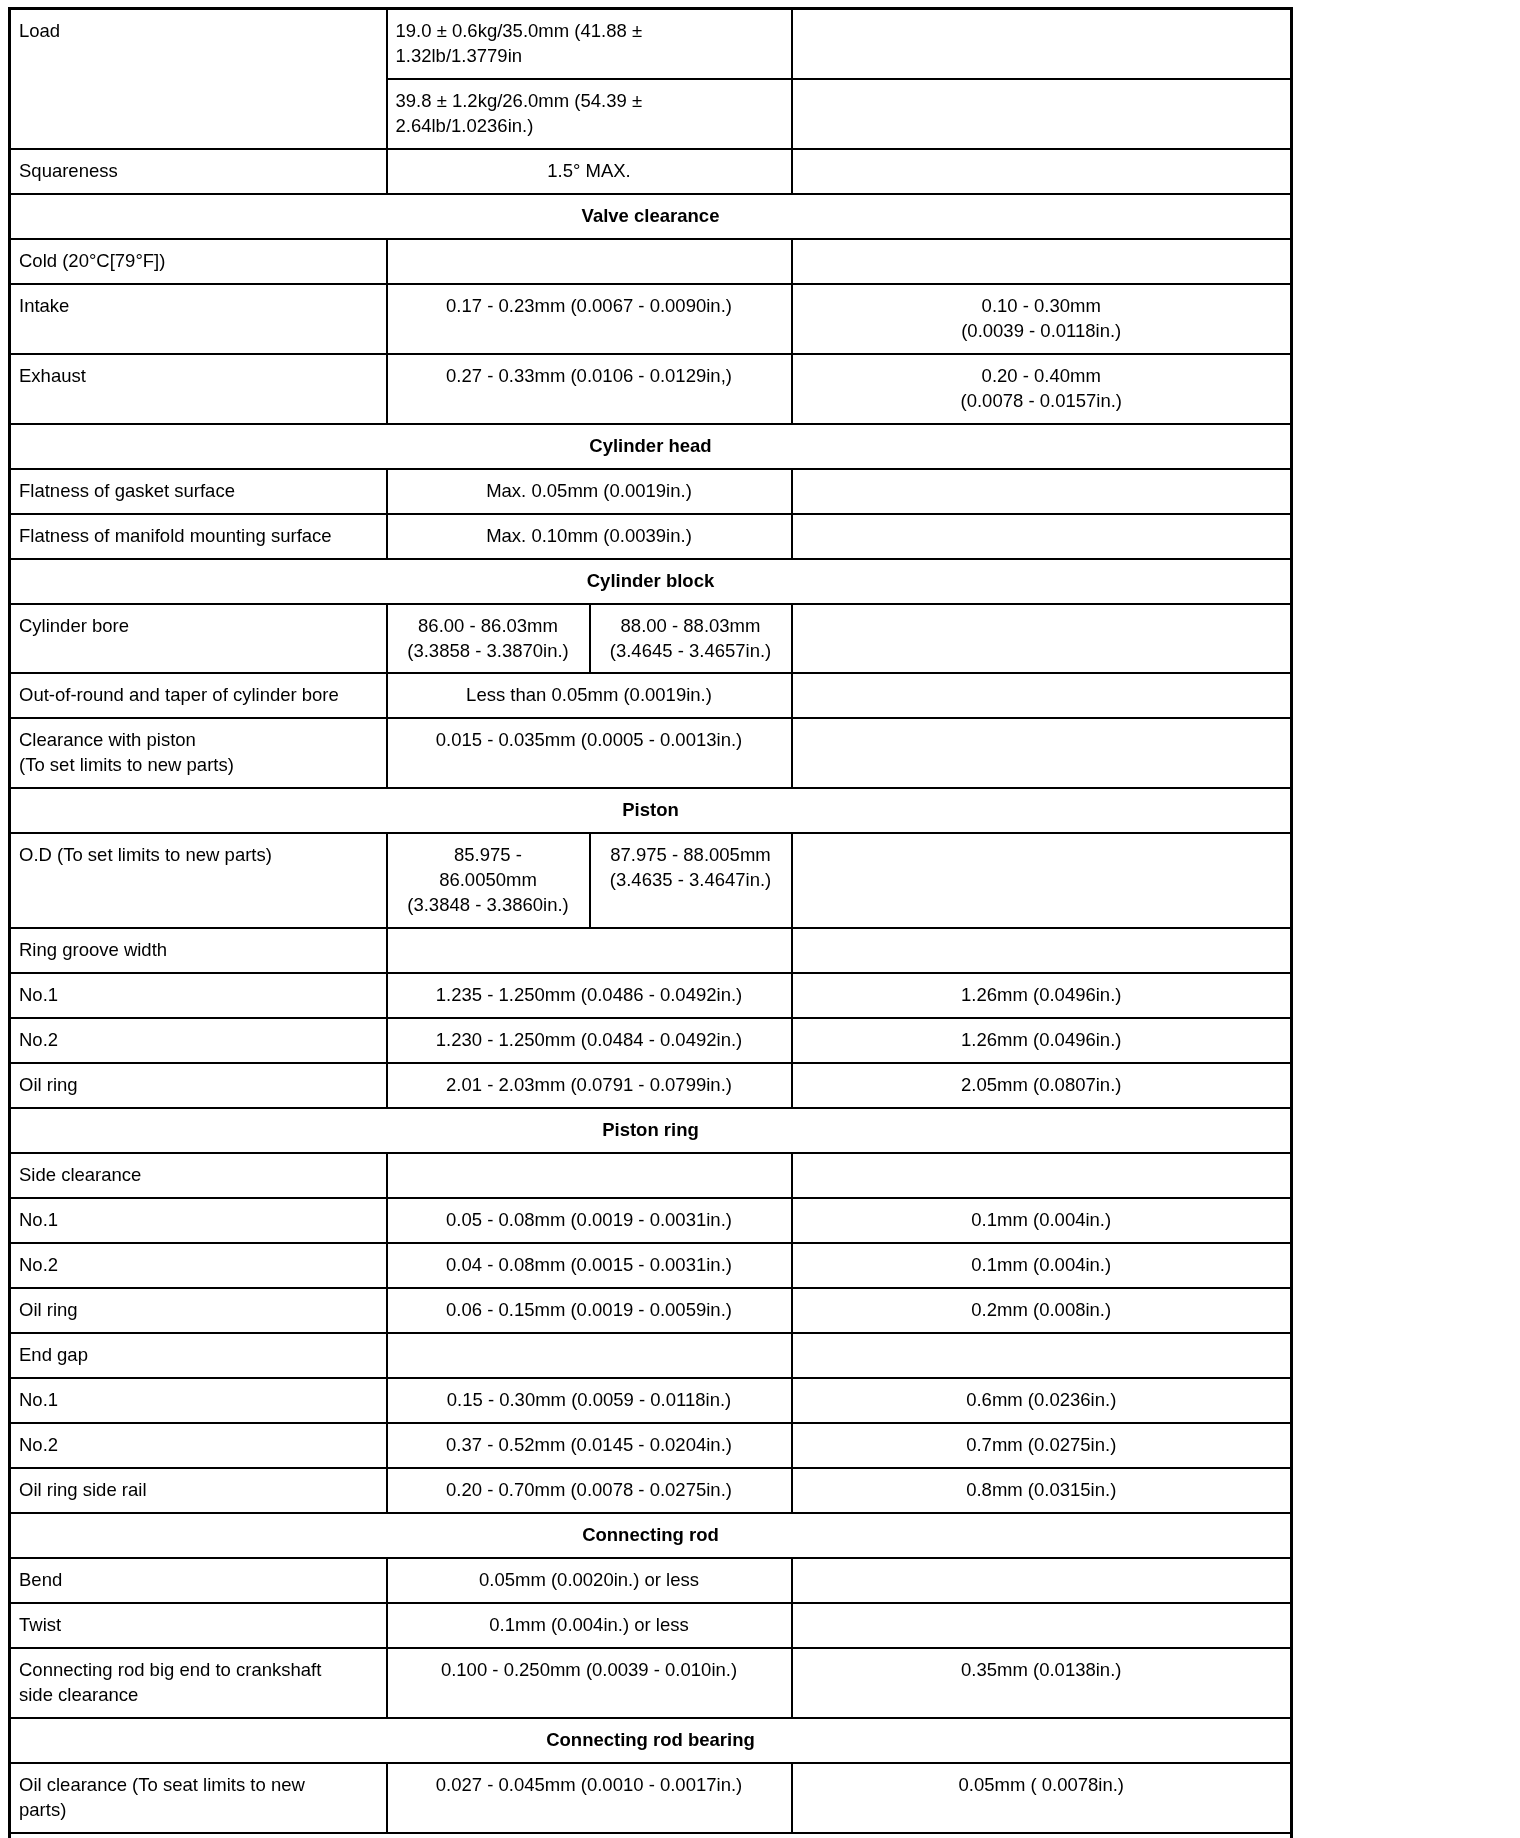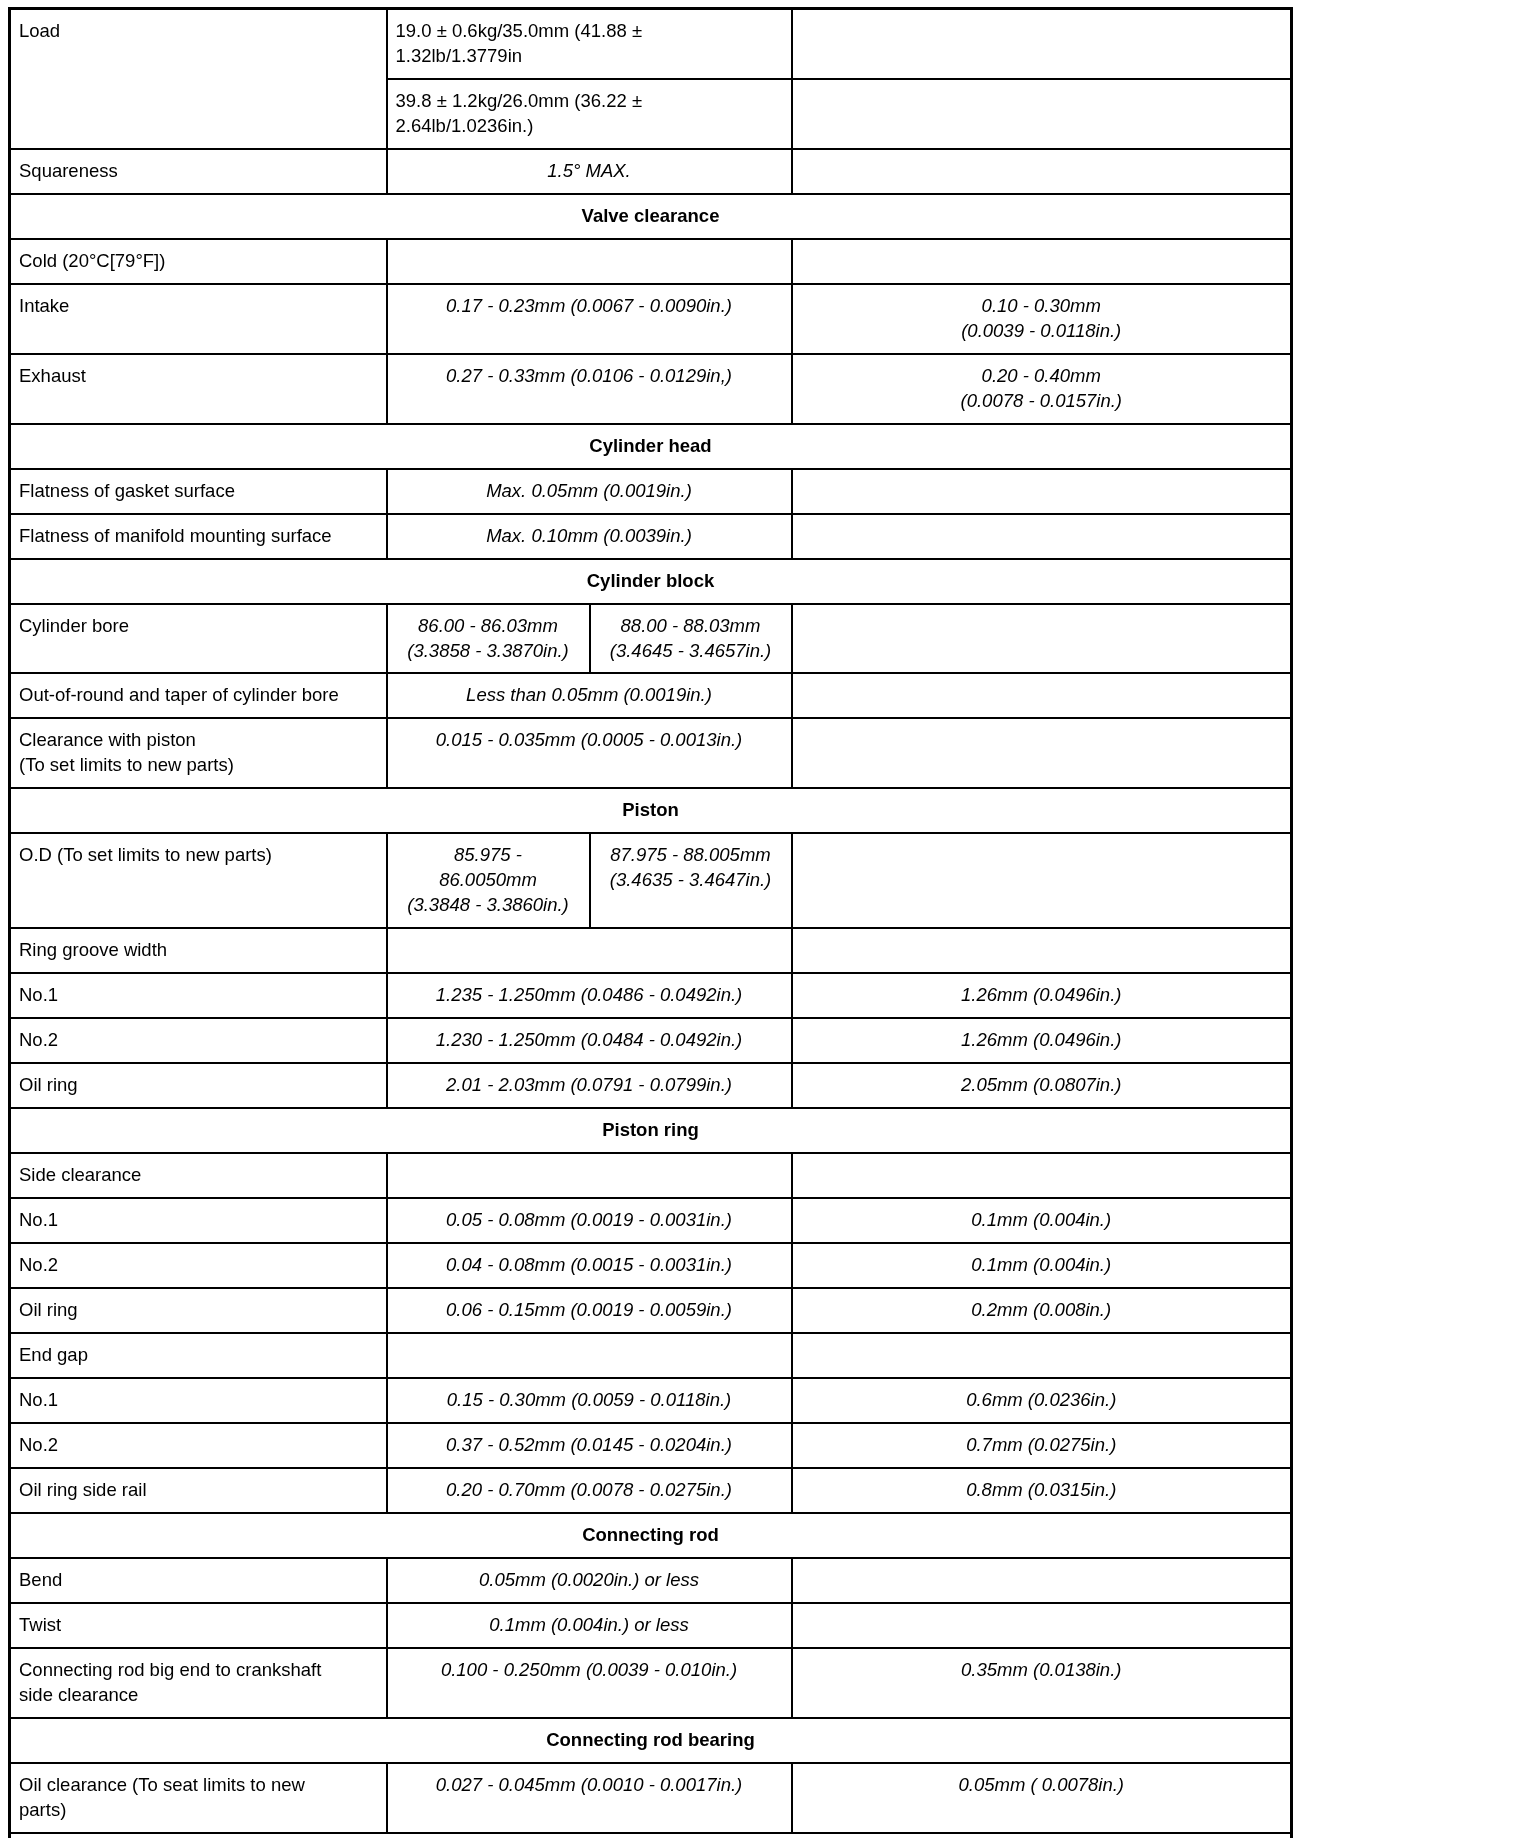--- a/index.html
+++ b/index.html
@@ -25,21 +25,21 @@
   table.spec td {
     border: 2px solid #000000;
     font-size: 18.5px;
     line-height: 1.35;
     padding: 9px 8px;
     vertical-align: top;
     white-space: pre-line;
     overflow: hidden;
   }
   td.label   { text-align: left; }
-  td.val     { text-align: center; font-style: italic; }
+  td.val     { text-align: center; }
   td.val-left{ text-align: left; border-radius: 14px; }
   td.section {
     font-weight: bold;
     text-align: center;
     padding: 7px 8px;
   }
 </style>
 </head>
 <body>
 
@@ -53,21 +53,21 @@
     </colgroup>
     <tbody>
 
       <tr>
         <td class="label" rowspan="2">Load</td>
         <td class="val-left" colspan="2">19.0 ± 0.6kg/35.0mm (41.88 ±
 1.32lb/1.3779in</td>
         <td class="val"></td>
       </tr>
       <tr>
-        <td class="val-left" colspan="2">39.8 ± 1.2kg/26.0mm (36.22 ±
+        <td class="val-left" colspan="2">39.8 ± 1.2kg/26.0mm (54.39 ±
 2.64lb/1.0236in.)</td>
         <td class="val"></td>
       </tr>
 
       <tr>
         <td class="label">Squareness</td>
         <td class="val" colspan="2">1.5°  MAX.</td>
         <td class="val"></td>
       </tr>
 

